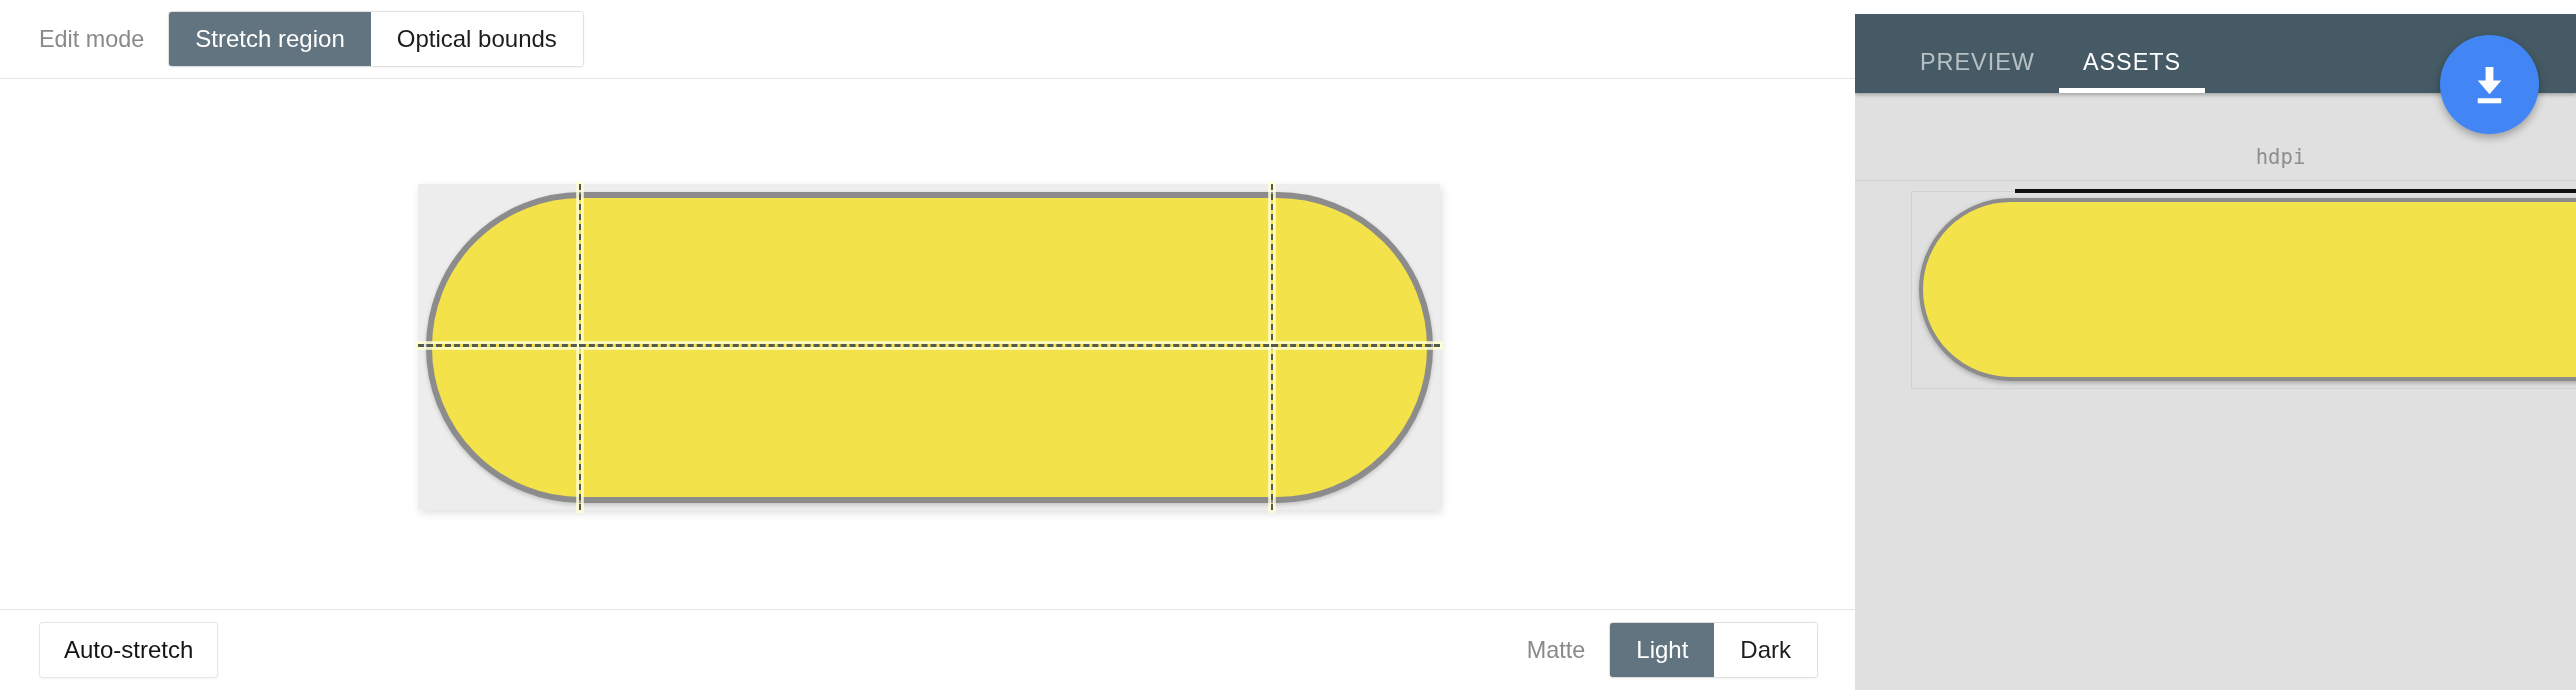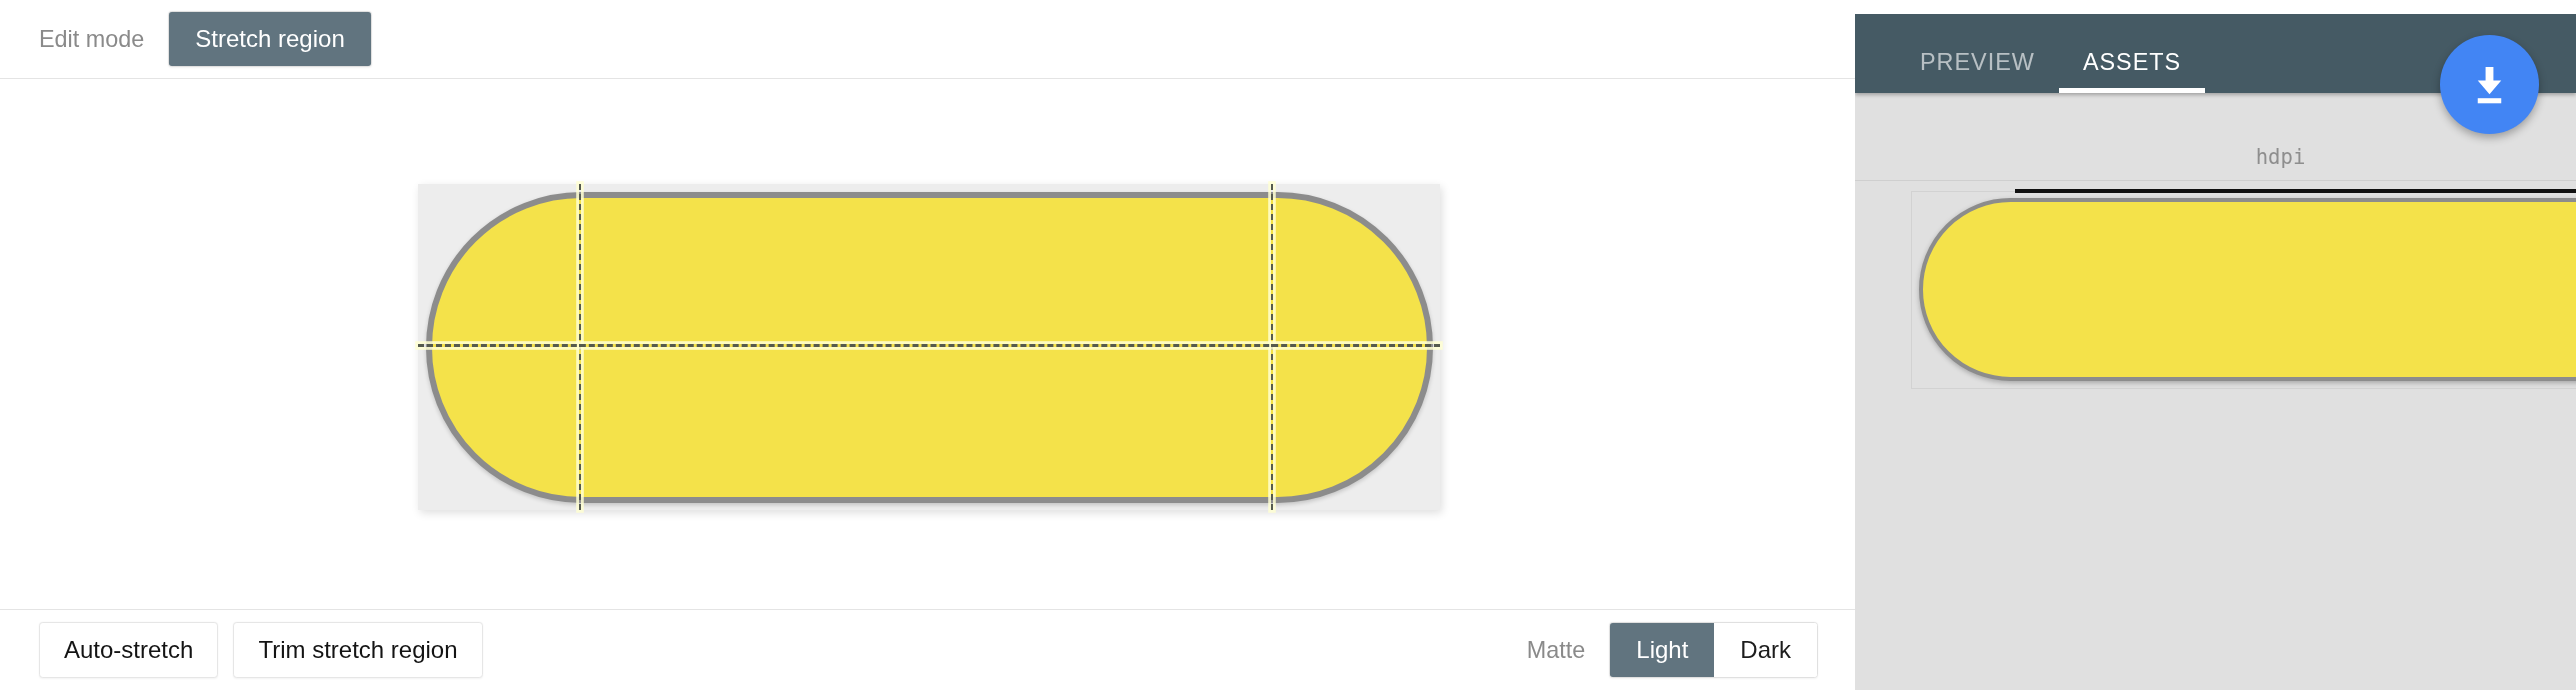--- a/index.html
+++ b/index.html
@@ -208,35 +208,35 @@
 <body>
 
 <div id="app">
 
   <div id="editor-pane">
 
     <div id="top-toolbar">
       <span class="toolbar-label">Edit mode</span>
       <div class="segmented">
         <button class="seg-btn active">Stretch region</button>
+        <button class="seg-btn">Optical bounds</button>
       </div>
     </div>
 
     <div id="canvas-area">
       <div id="ninepatch-card">
         <div id="ninepatch-shape"></div>
         <div class="guide guide-v" id="guide-left"></div>
         <div class="guide guide-v" id="guide-right"></div>
         <div class="guide guide-h" id="guide-mid"></div>
       </div>
     </div>
 
     <div id="bottom-toolbar">
       <button class="outline-btn">Auto-stretch</button>
-      <button class="outline-btn">Trim stretch region</button>
 
       <div class="spacer"></div>
 
       <span id="matte-label">Matte</span>
       <div class="segmented">
         <button class="seg-btn active">Light</button>
         <button class="seg-btn">Dark</button>
       </div>
     </div>
   </div>

